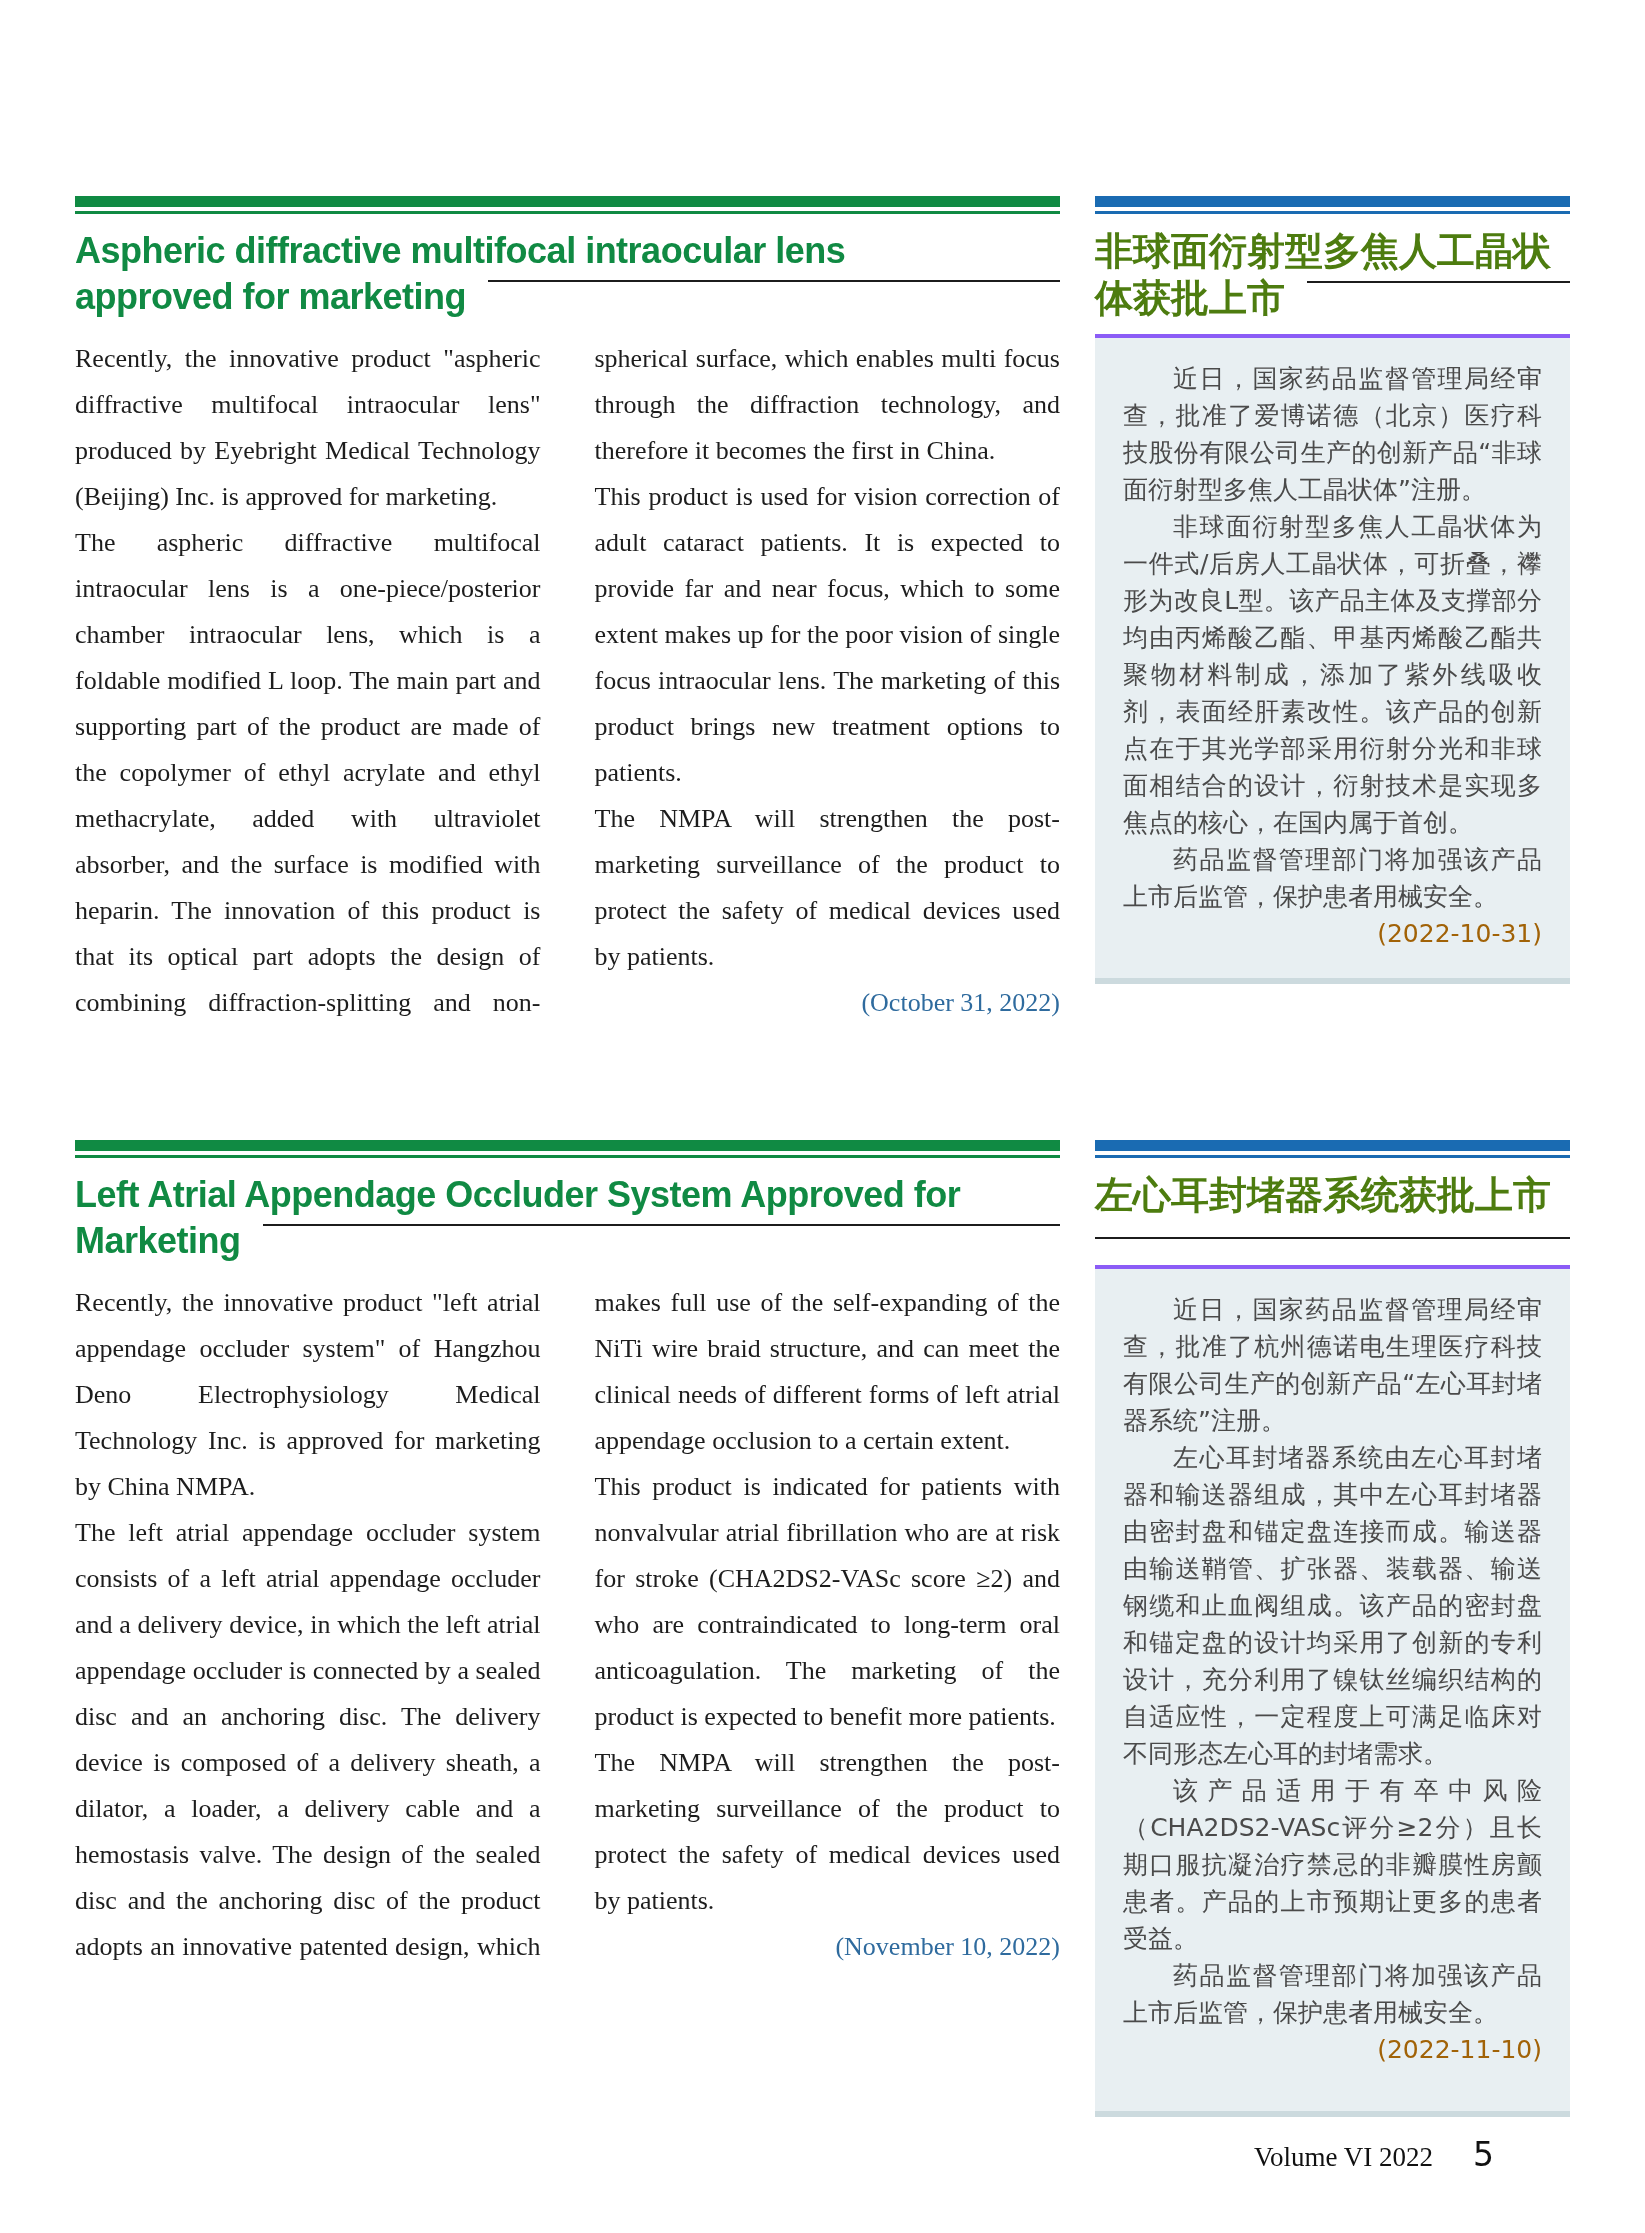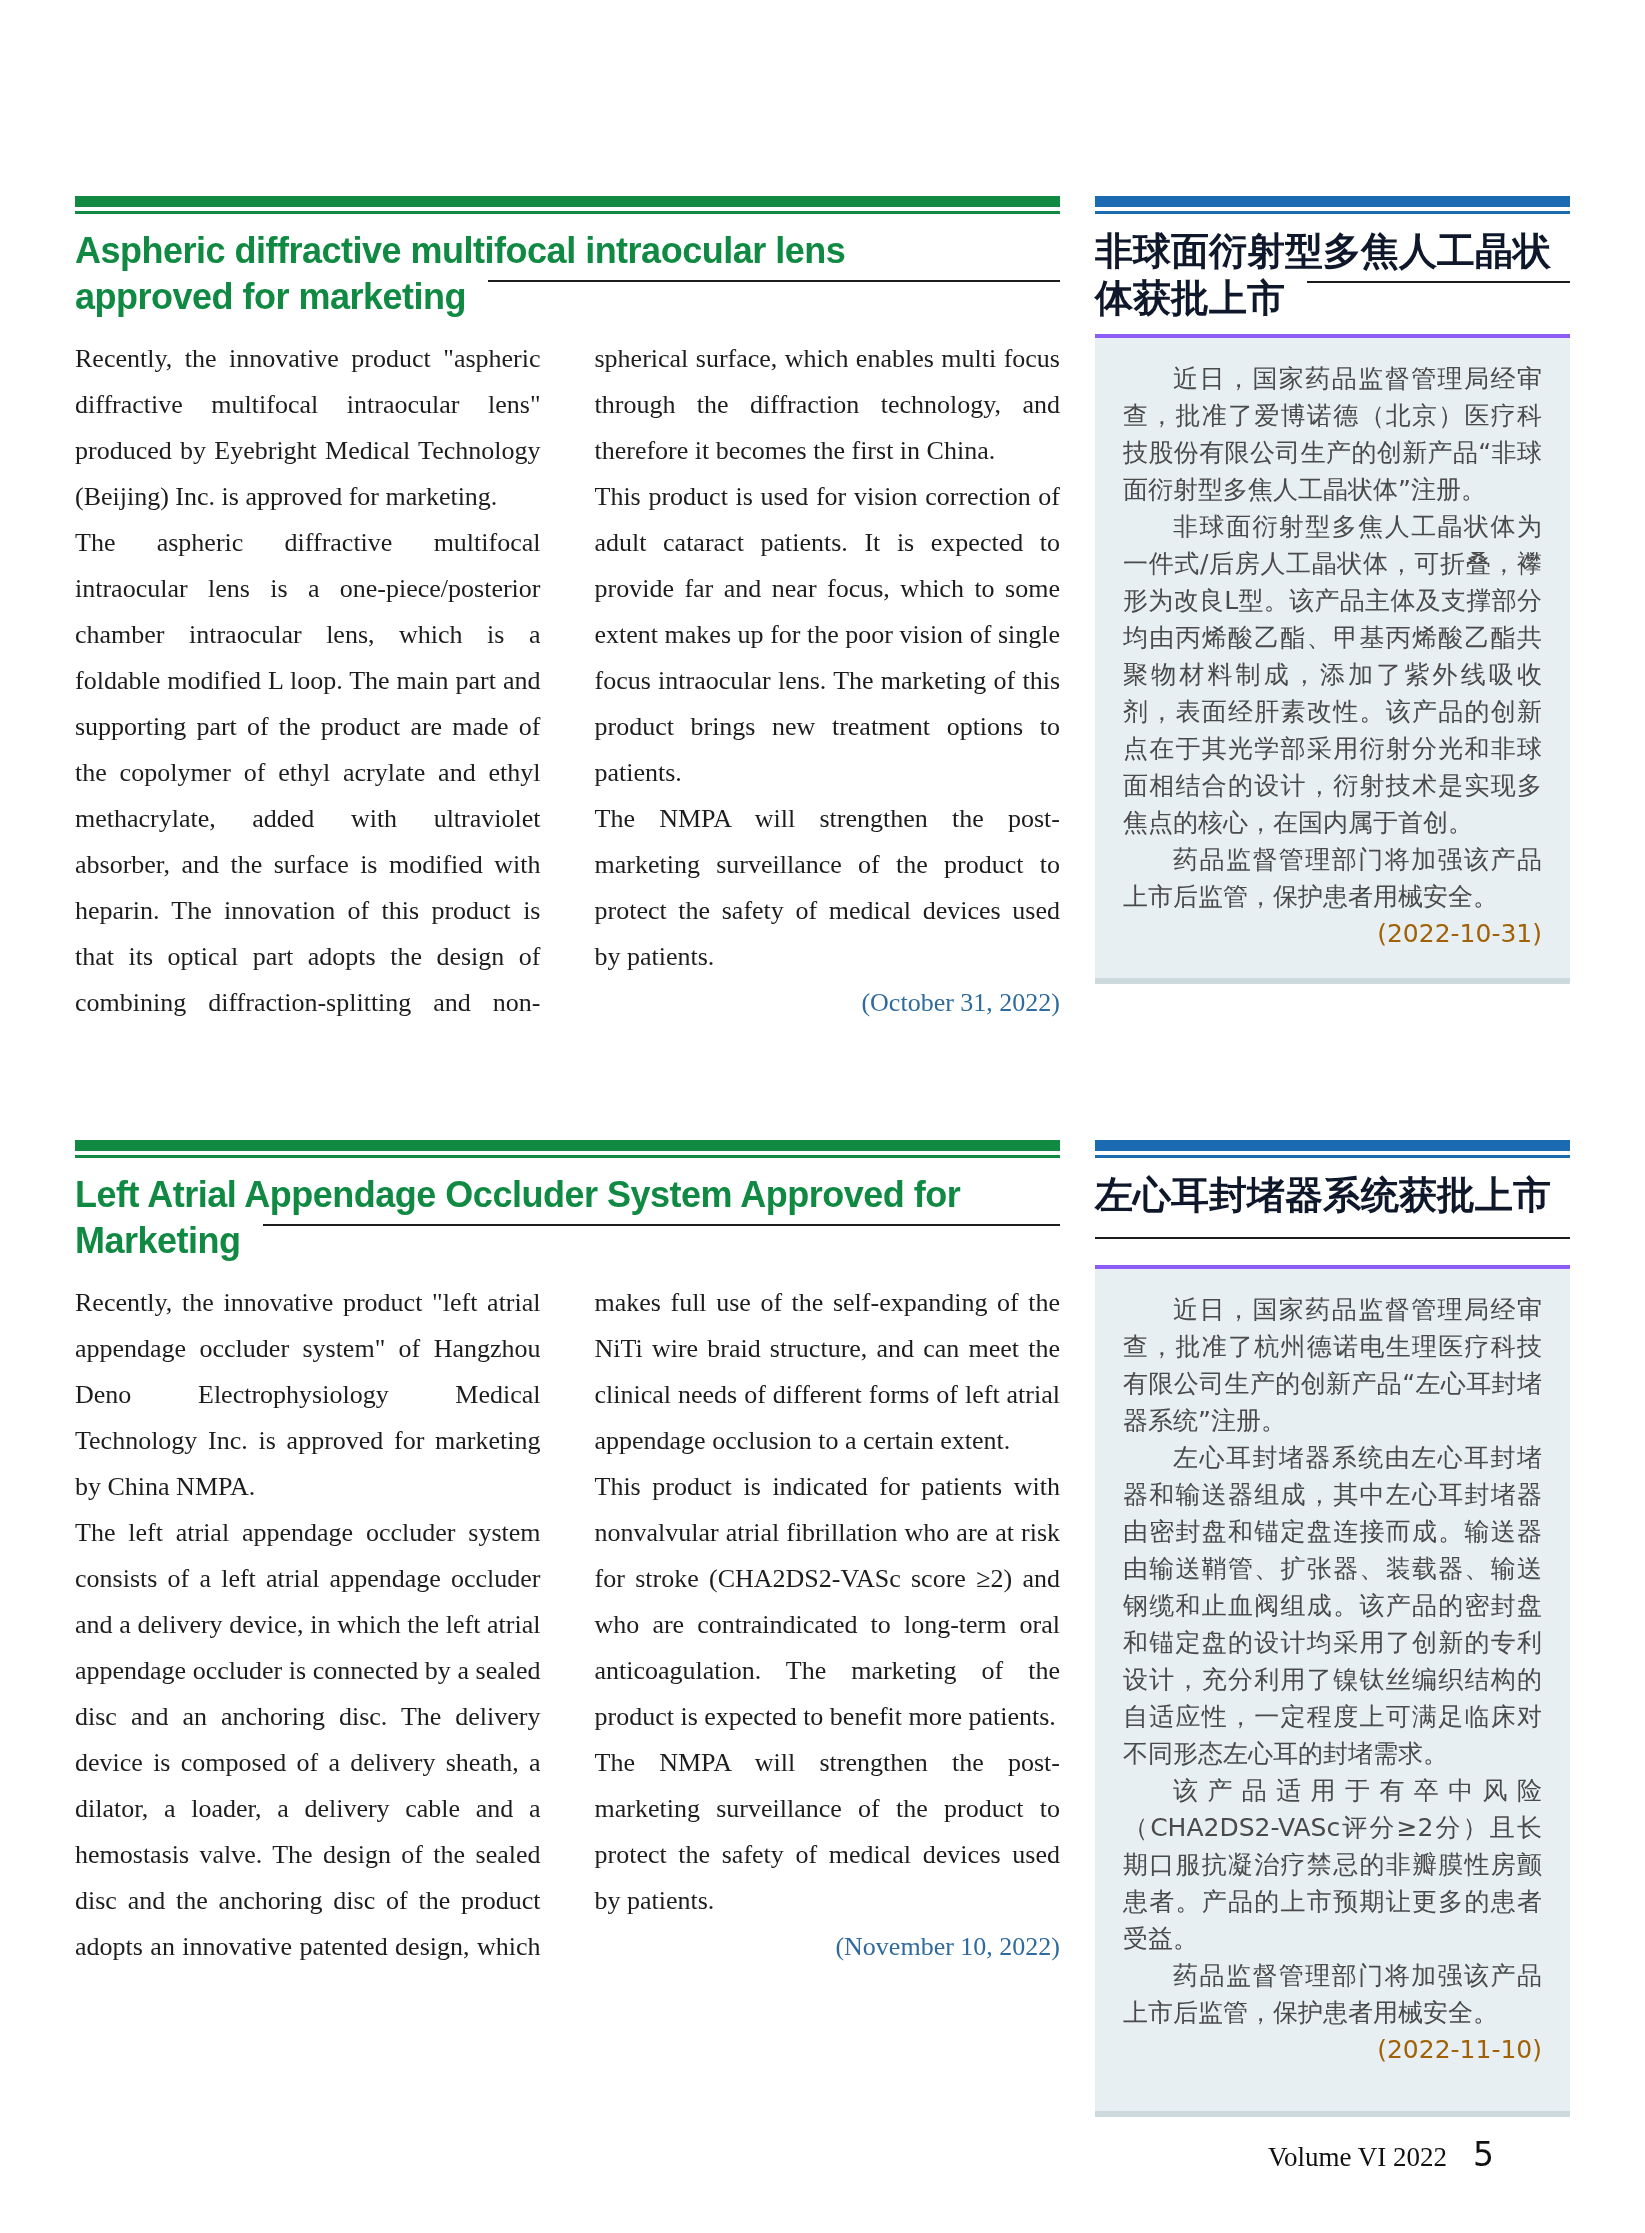--- a/index.html
+++ b/index.html
@@ -22,21 +22,21 @@
   .topbar.green .bar,.topbar.green .thinline{background:#108a43;}
   .topbar.blue  .bar,.topbar.blue  .thinline{background:#1a6bb2;}
 
   
   .title{
     font-family:"Liberation Sans", sans-serif;
     font-weight:bold;
     margin:14px 0 0 0;
   }
   .en-title{color:#108a43;font-size:36px;line-height:46px;letter-spacing:-0.5px;}
-  .zh-title{color:#0f172a;font-size:38px;line-height:47px;}
+  .zh-title{color:#4d7c0f;font-size:38px;line-height:47px;}
   .title .tl{display:block;white-space:nowrap;}
   .title-last{display:flex;}
   .title-last .tl{display:inline-block;}
   .title-last .rule{flex:1;height:2px;background:#1c1c1c;margin-left:22px;margin-top:6px;}
   .hrule{height:2px;background:#1c1c1c;margin-top:18px;}
 
   
   .en-body{
     margin-top:16px;
     column-count:2;column-gap:54px;
@@ -59,21 +59,21 @@
     font-family:"DejaVu Sans", sans-serif;
     font-size:25px;line-height:37px;
     color:#4a4a4a;text-align:justify;
   }
   .zh-body p{margin:0;text-indent:2em;}
   .date-zh{text-align:right;text-indent:0;color:#a16207;margin-top:6px;}
 
   
   .footer{
     position:absolute;right:79px;top:2135px;
-    display:flex;align-items:baseline;gap:26px;
+    display:flex;align-items:baseline;gap:40px;
   }
   .footer .vol{font-family:"Liberation Serif", serif;font-size:27px;color:#111;}
   .footer .pageno{font-family:"DejaVu Sans", sans-serif;font-size:33px;color:#111;}
 </style>
 </head>
 <body>
 
 <div class="page">
 
   <section class="article" id="en1">

